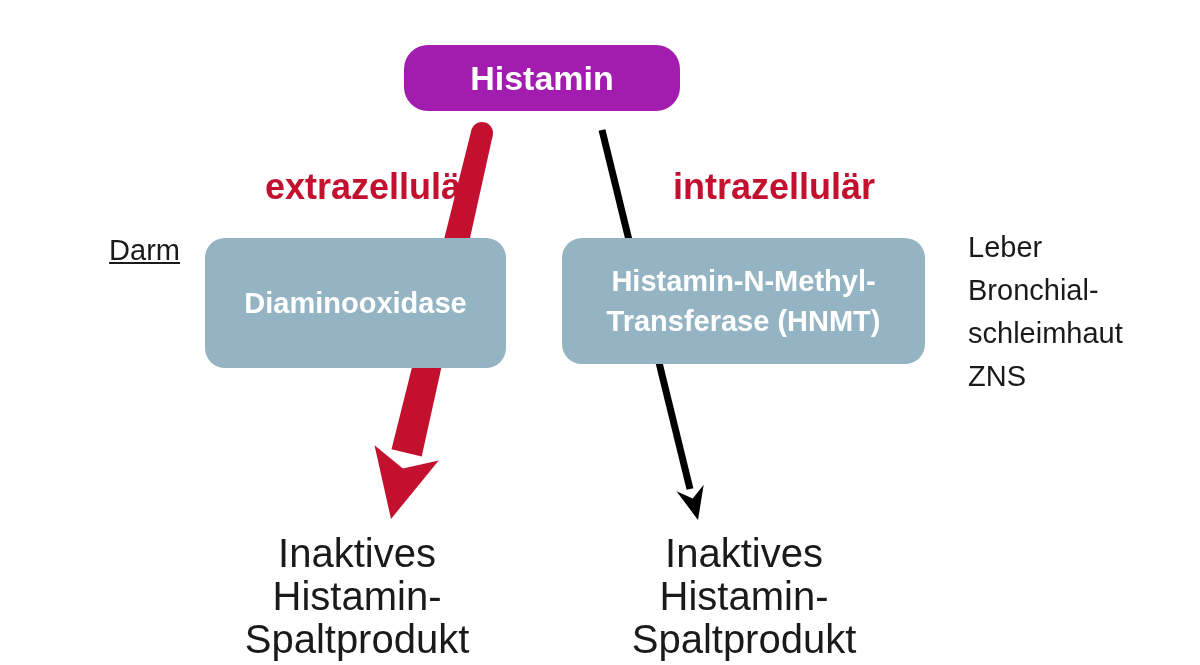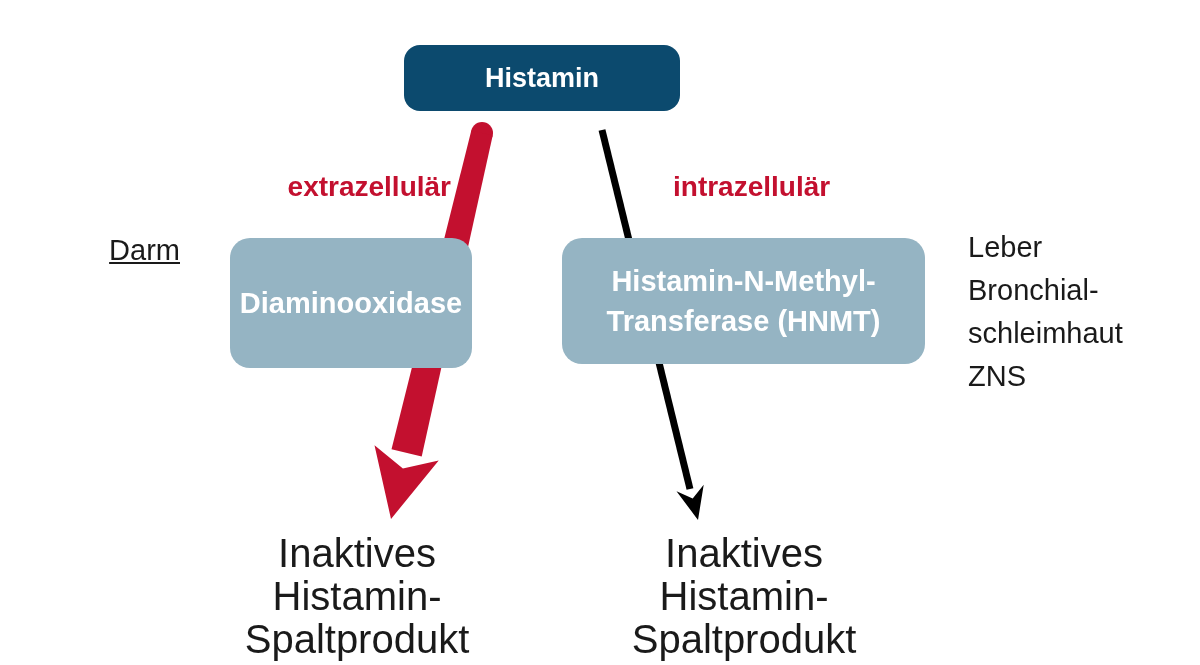--- a/index.html
+++ b/index.html
@@ -25,44 +25,44 @@
     flex-direction: column;
     align-items: center;
     justify-content: center;
     color: #ffffff;
     font-weight: bold;
     text-align: center;
   }
   .node-histamin {
     left: 404px; top: 45px;
     width: 276px; height: 66px;
-    background: #0c4a6e;
-    border-radius: 16px;
-    font-size: 27px;
+    background: #a21caf;
+    border-radius: 24px;
+    font-size: 34px;
   }
   .node-enzyme {
     background: #95b4c3;
     border-radius: 20px;
     font-size: 29px;
     line-height: 40px;
   }
   .node-dao {
-    left: 230px; top: 238px;
-    width: 242px; height: 130px;
+    left: 205px; top: 238px;
+    width: 301px; height: 130px;
   }
   .node-hnmt {
     left: 562px; top: 238px;
     width: 363px; height: 126px;
   }
   .pathway-label {
     position: absolute;
     z-index: 2;
     color: #c3102f;
     font-weight: bold;
-    font-size: 28px;
+    font-size: 36px;
     line-height: 34px;
     white-space: nowrap;
   }
   .label-extra { left: 265px; top: 170px; width: 186px; text-align: right; }
   .label-intra { left: 673px; top: 170px; width: 180px; text-align: left; }
   .locations {
     position: absolute;
     z-index: 2;
     color: #1a1a1a;
     font-size: 29px;

